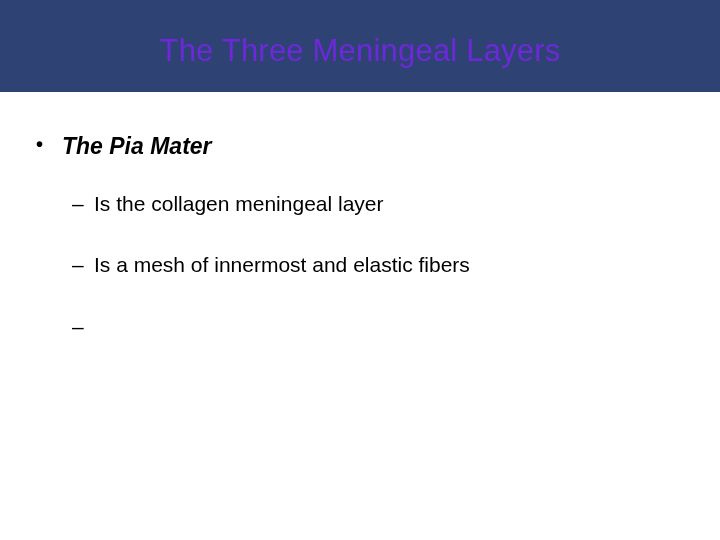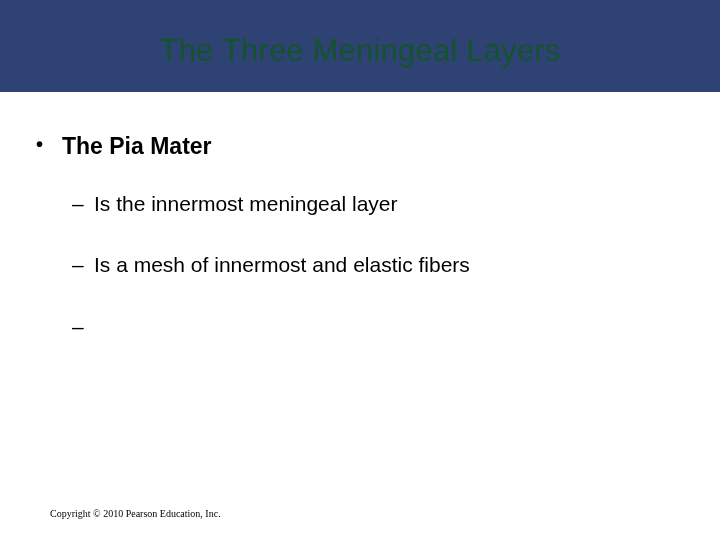--- a/index.html
+++ b/index.html
@@ -30,21 +30,21 @@
   }
   .title-text {
     position: absolute;
     left: 0;
     top: 0;
     width: 720px;
     height: 92px;
     display: flex;
     align-items: center;
     justify-content: center;
-    color: #14532d;
+    color: #6d28d9;
     font-size: 31px;
     font-weight: normal;
     letter-spacing: 0.2px;
     text-align: center;
     padding-top: 10px;
     box-sizing: border-box;
   }
   .body-area {
     position: absolute;
     left: 0;
@@ -65,20 +65,21 @@
   }
   .bullet-l1 .marker {
     width: 26px;
     flex: 0 0 26px;
     font-size: 20px;
     line-height: 1.25;
     text-align: left;
   }
   .bullet-l1 .text {
     line-height: 1.25;
+    font-style: italic;
   }
   .sub-list {
     position: absolute;
     left: 72px;
     top: 98px;
     width: 610px;
   }
   .bullet-l2 {
     display: flex;
     align-items: flex-start;
@@ -117,31 +118,30 @@
 
     <div class="bullet-l1">
       <span class="marker">•</span>
       <span class="text">The Pia Mater</span>
     </div>
 
     <div class="sub-list">
 
       <div class="bullet-l2">
         <span class="marker">–</span>
-        <span class="text">Is the innermost meningeal layer</span>
+        <span class="text">Is the collagen meningeal layer</span>
       </div>
 
       <div class="bullet-l2">
         <span class="marker">–</span>
         <span class="text">Is a mesh of innermost and elastic fibers</span>
       </div>
 
       <div class="bullet-l2">
         <span class="marker">–</span>
       </div>
 
     </div>
 
   </div>
 
-  <div class="copyright">Copyright © 2010 Pearson Education, Inc.</div>
 
 </div>
 
 </body></html>

